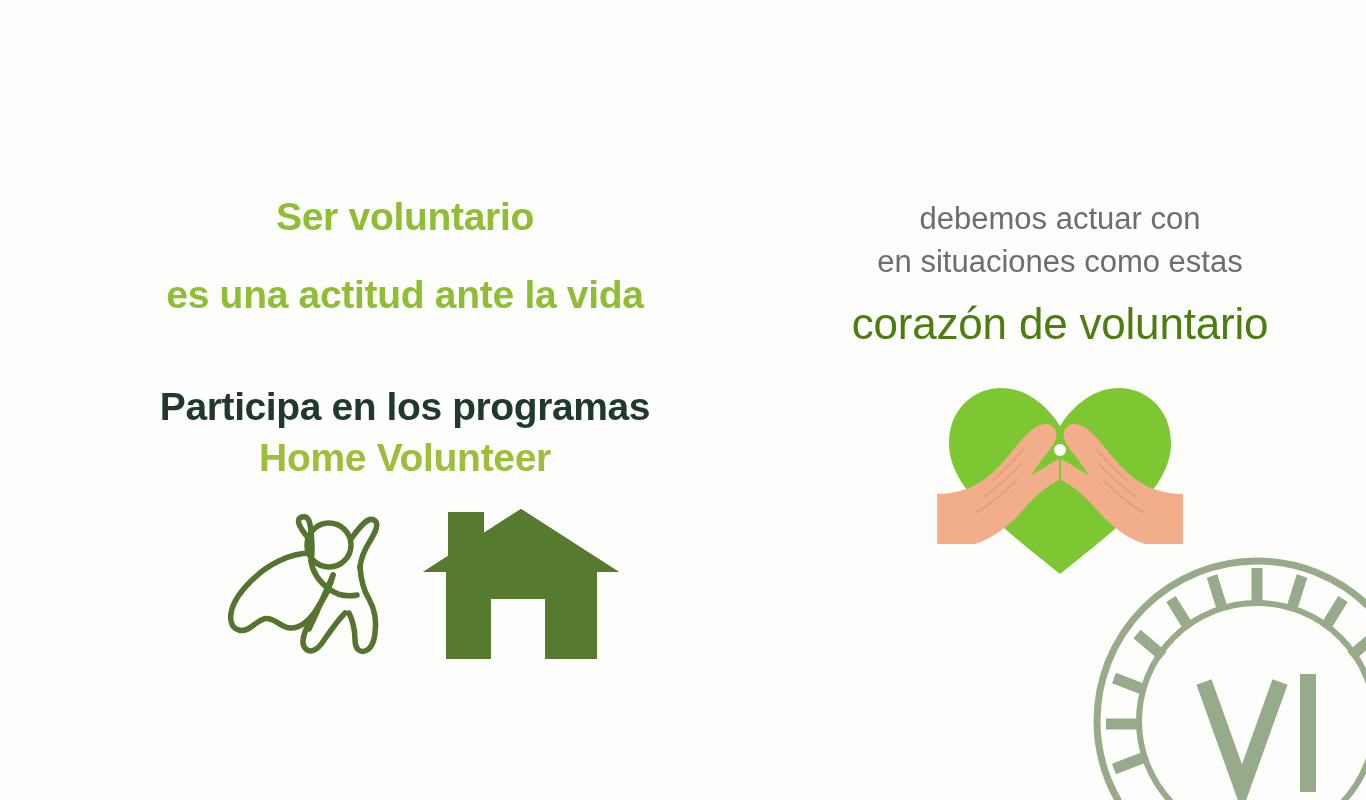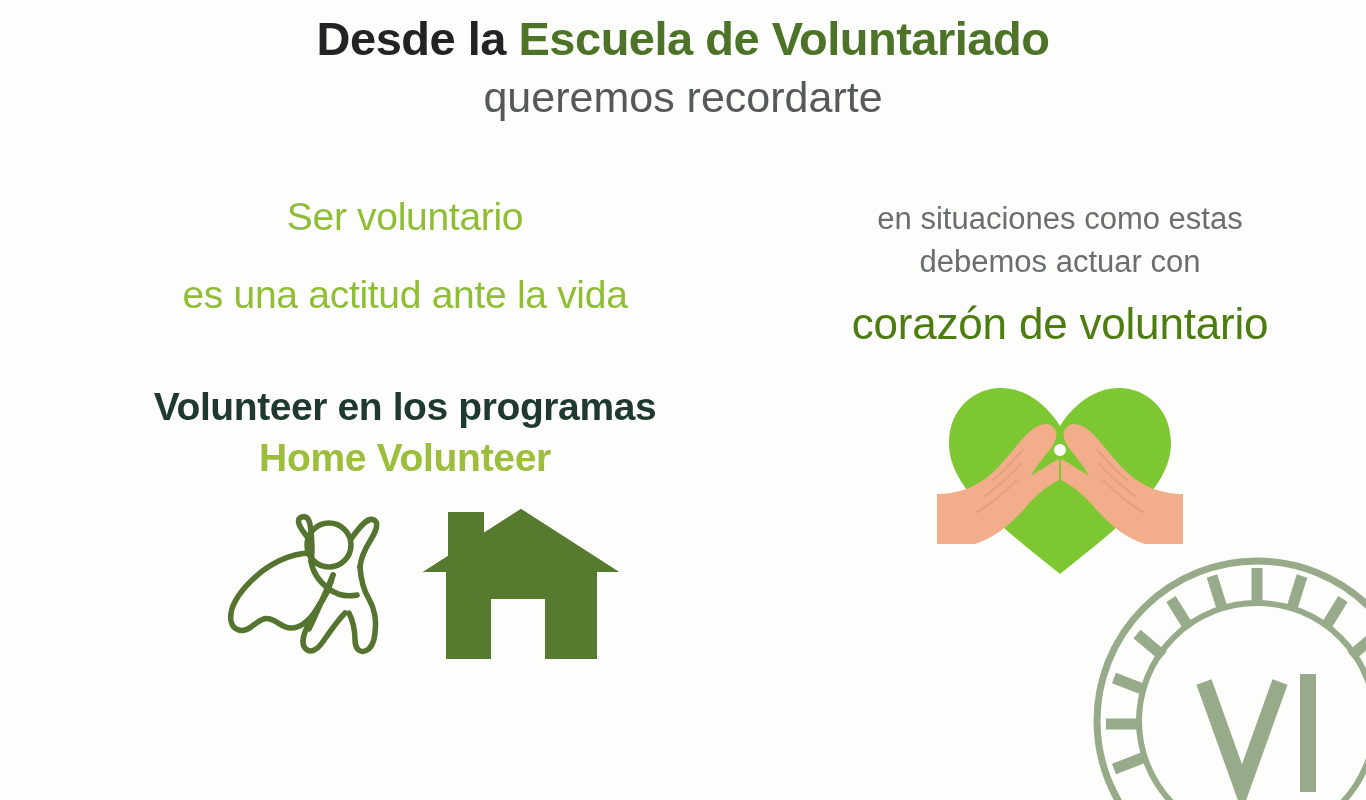--- a/index.html
+++ b/index.html
@@ -55,21 +55,21 @@
   
   .col-left {
     position: absolute;
     left: 60px;
     top: 190px;
     width: 690px;
     text-align: center;
   }
   .slogan {
     color: #8fbe35;
-    font-weight: 400;
+    font-weight: 700;
     font-size: 39px;
     line-height: 1.38;
     letter-spacing: -0.3px;
   }
   .slogan .slogan-l1 { display: block; }
   .slogan .slogan-l2 { display: block; margin-top: 24px; }
 
   .programs {
     margin-top: 62px;
   }
@@ -136,37 +136,30 @@
     height: 330px;
     opacity: 1;
     pointer-events: none;
   }
 </style>
 </head>
 <body>
 
 <div id="poster">
 
-  <div class="headline">
-    <div class="headline-line1">
-      <span class="hl-dark">Desde la</span>
-      <span class="hl-green">Escuela de Voluntariado</span>
-    </div>
-    <div class="headline-line2">queremos recordarte</div>
-  </div>
 
   <div class="col-left">
 
     <div class="slogan">
       <span class="slogan-l1">Ser voluntario</span>
       <span class="slogan-l2">es una actitud ante la vida</span>
     </div>
 
     <div class="programs">
-      <div class="programs-title">Volunteer en los programas</div>
+      <div class="programs-title">Participa en los programas</div>
       <div class="programs-name">Home Volunteer</div>
     </div>
 
     <div class="left-icons">
 
       <span>
         <svg width="170" height="155" viewBox="0 0 170 155" xmlns="http://www.w3.org/2000/svg">
           <g fill="none" stroke="#55742f" stroke-width="5.5" stroke-linecap="round" stroke-linejoin="round">
 
             <circle cx="104" cy="36" r="22"></circle>
@@ -195,22 +188,22 @@
           <path d="M100 5 L198 68 L176 68 L176 155 L124 155 L124 95 L70 95 L70 155 L25 155 L25 68 L2 68 Z" fill="#567a2e"></path>
           <path d="M100 5 L198 68 L2 68 Z" fill="#567a2e"></path>
         </svg>
       </span>
 
     </div>
   </div>
 
   <div class="col-right">
     <div class="right-lines">
+      <span>debemos actuar con</span>
       <span>en situaciones como estas</span>
-      <span>debemos actuar con</span>
     </div>
     <div class="right-highlight">corazón de voluntario</div>
 
     <div class="right-icon-wrap">
       <span>
         <svg width="250" height="205" viewBox="0 0 250 205" xmlns="http://www.w3.org/2000/svg">
 
           <path d="M125 198
                    C 66 150 14 113 14 67
                    C 14 33 39 12 66 12

